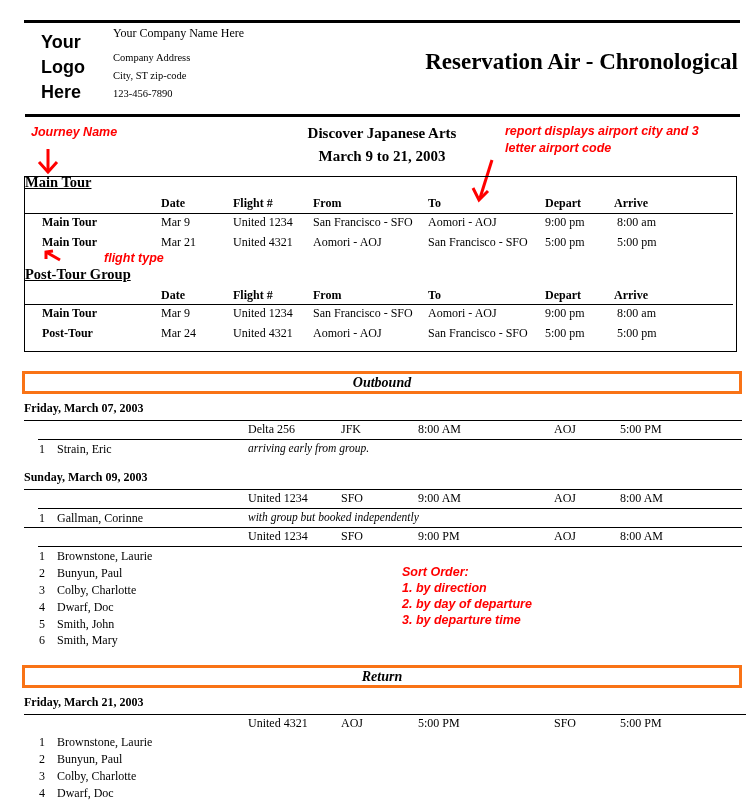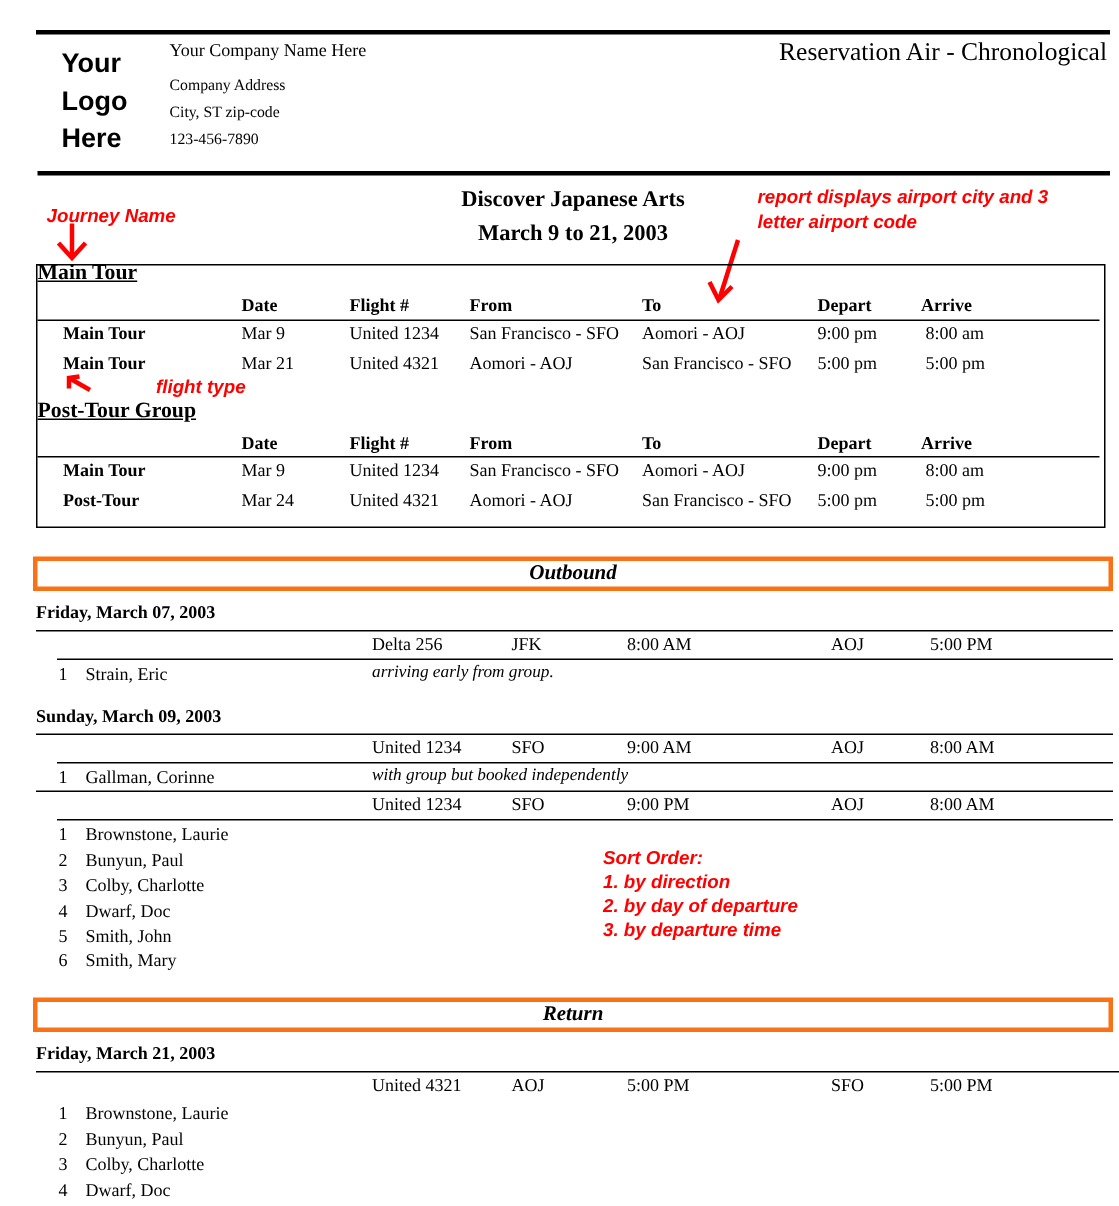--- a/index.html
+++ b/index.html
@@ -5,21 +5,21 @@
   html, body { margin: 0; padding: 0; background: #ffffff; }
   body { width: 746px; height: 804px; position: relative; overflow: hidden;
          font-family: "Liberation Serif", "DejaVu Serif", serif; color: #000; font-size: 12px; }
   .abs { position: absolute; white-space: nowrap; }
   .hline { position: absolute; background: #000; }
   .logo { position: absolute; left: 41px; top: 30px; width: 60px; color: #000000;
           font-family: "Liberation Sans", "DejaVu Sans", sans-serif; font-weight: bold;
           font-size: 18px; line-height: 25px; }
   .company-name { font-size: 12px; }
   .company-small { font-size: 10.5px; }
-  .report-title { font-size: 17px; font-weight: normal; }
+  .report-title { font-size: 23px; font-weight: bold; margin-top: 24px; }
   .trip-title { font-size: 15px; font-weight: bold; }
   .annot { color: #ff0000; font-family: "Liberation Sans", "DejaVu Sans", sans-serif;
            font-weight: bold; font-style: italic; font-size: 12.5px; }
   .group-box { position: absolute; left: 24px; top: 176px; width: 713px; height: 176px;
                border: 1px solid #000; box-sizing: border-box; }
   .group-title { font-size: 14.5px; font-weight: bold; text-decoration: underline; }
   .col-head { font-size: 12px; font-weight: bold; }
   .cell { font-size: 12px; }
   .cell-b { font-size: 12px; font-weight: bold; }
   .dir-box { position: absolute; left: 22px; width: 720px; height: 23px; border: 3px solid #f97316;
@@ -45,21 +45,21 @@
 <div class="abs company-small" style="left:113px; top:70px;">City, ST  zip-code</div>
 <div class="abs company-small" style="left:113px; top:88px;">123-456-7890</div>
 
 <div class="abs report-title" style="right:8px; top:25px;">Reservation Air - Chronological</div>
 
 <div class="hline" style="left:25px; top:114px; width:715px; height:3px;"></div>
 
 <div class="abs trip-title" style="left:232px; width:300px; text-align:center; top:125px;">Discover Japanese Arts</div>
 <div class="abs trip-title" style="left:232px; width:300px; text-align:center; top:148px;">March 9 to 21, 2003</div>
 
-<div class="abs annot" style="left:31px; top:125px;margin-top:12px;">Journey Name</div>
+<div class="abs annot" style="left:31px; top:125px;">Journey Name</div>
 <svg class="arrow" style="left:36px; top:149px;" width="24" height="26">
   <line x1="12" y1="0" x2="12" y2="22" stroke="#ff0000" stroke-width="3"></line>
   <polyline points="3,13 12,23 21,13" fill="none" stroke="#ff0000" stroke-width="3"></polyline>
 </svg>
 
 <div class="abs annot" style="left:505px; top:124px;">report displays airport city and 3</div>
 <div class="abs annot" style="left:505px; top:141px;">letter airport code</div>
 <svg class="arrow" style="left:470px; top:160px;" width="30" height="45">
   <line x1="22" y1="0" x2="10" y2="38" stroke="#ff0000" stroke-width="3"></line>
   <polyline points="3,28 9,40 18,31" fill="none" stroke="#ff0000" stroke-width="3"></polyline>

